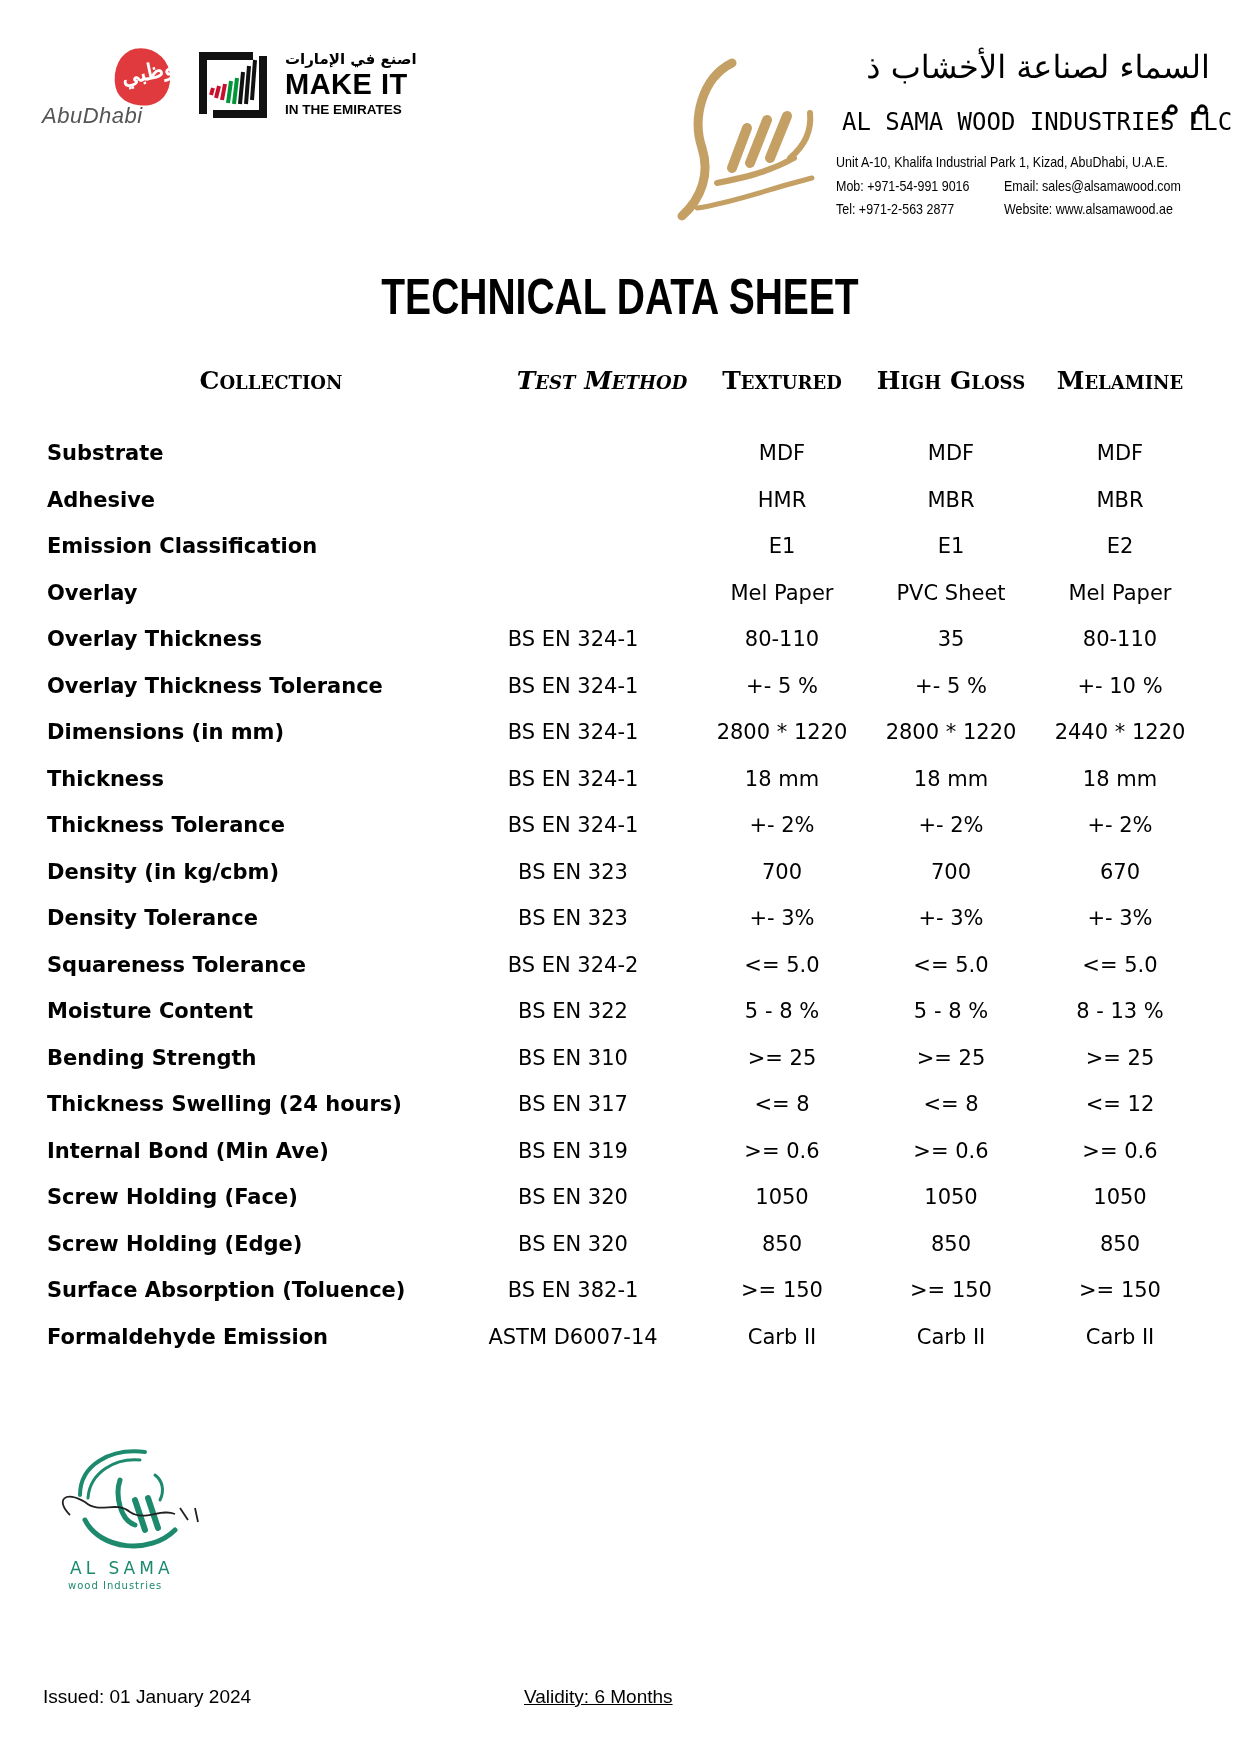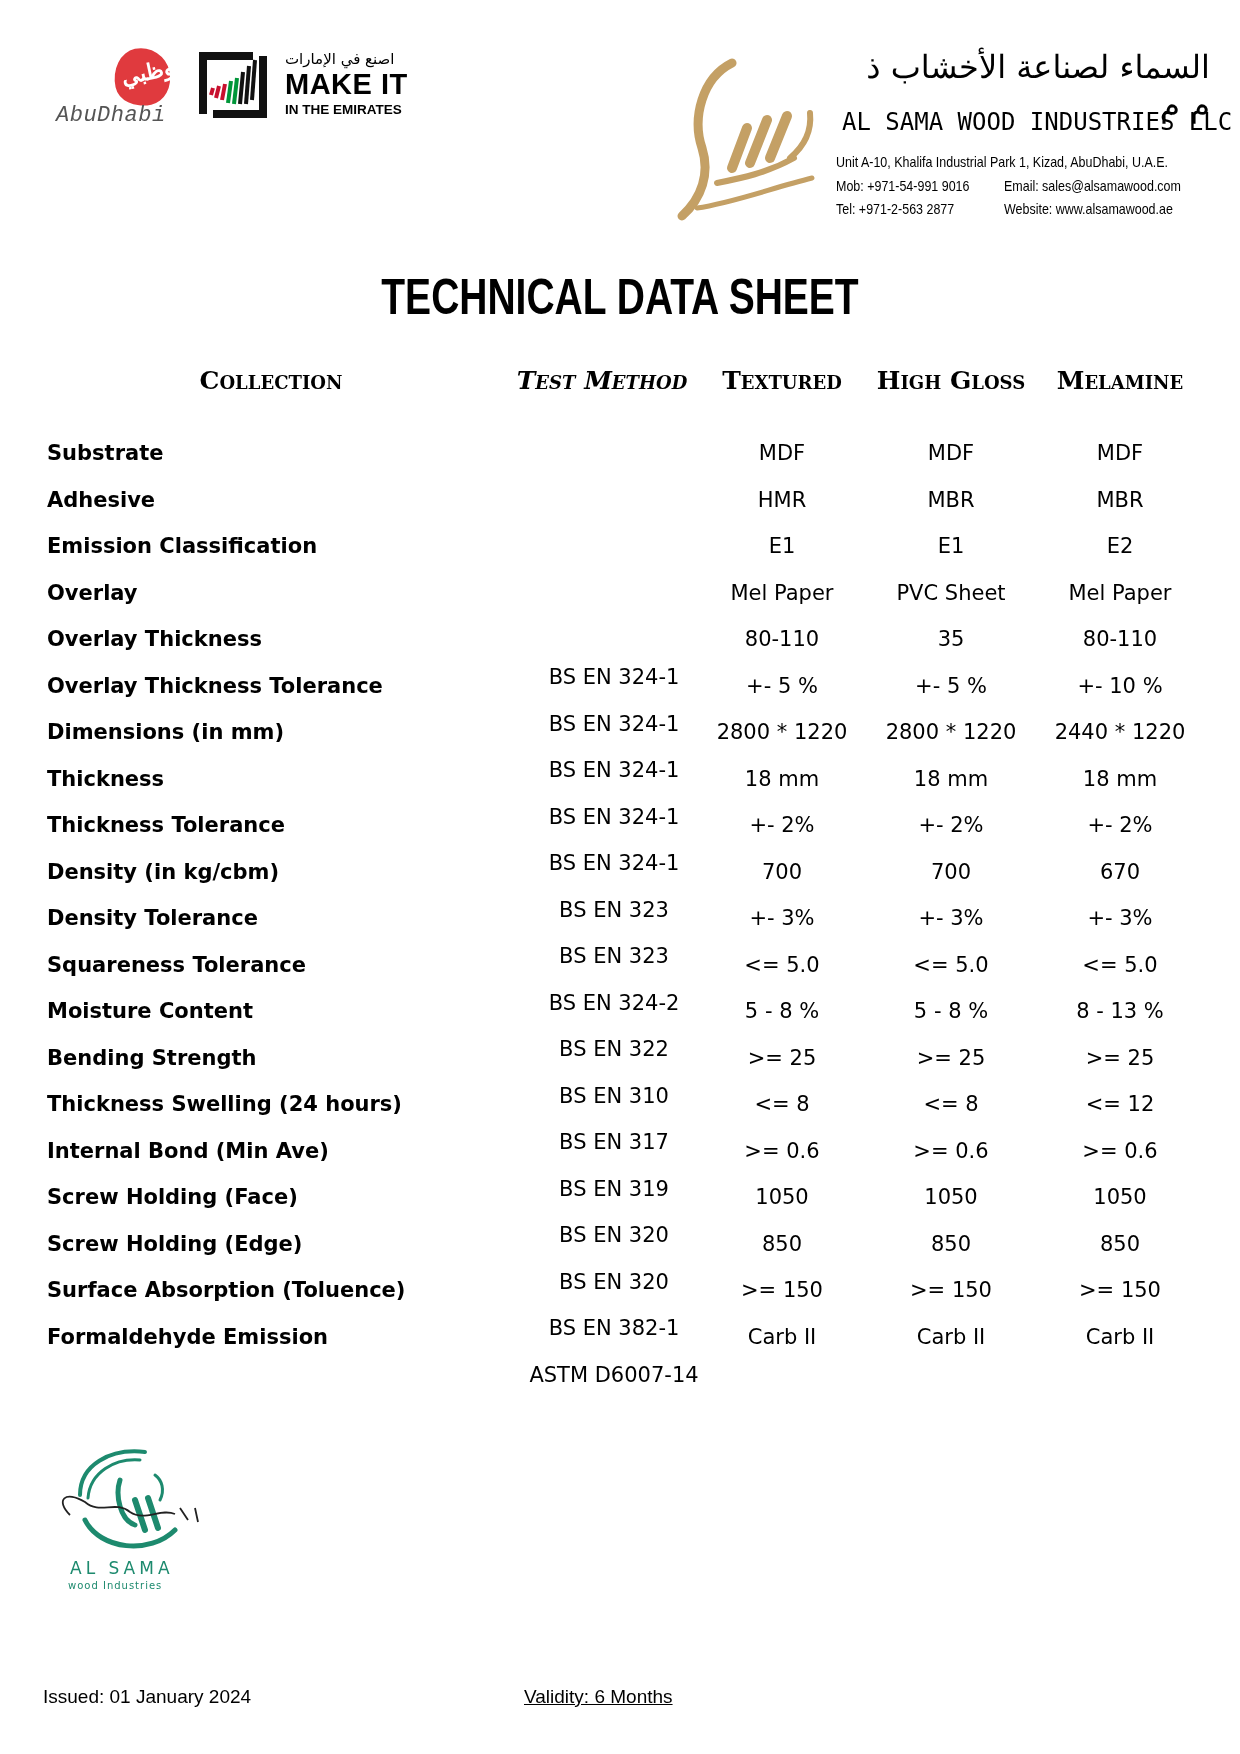--- a/index.html
+++ b/index.html
@@ -6,25 +6,25 @@
   body { width: 1240px; height: 1754px; position: relative; overflow: hidden;
          font-family: "DejaVu Sans", sans-serif; color: #000; }
   .abs { position: absolute; }
 
   
   .abudhabi { left: 42px; top: 48px; width: 145px; height: 80px; }
   .ad-blob { position: absolute; left: 72px; top: 0; width: 56px; height: 58px;
              background: #e03a3e; border-radius: 48% 52% 44% 56% / 58% 50% 50% 42%; transform: rotate(-12deg); }
   .ad-blob span { position: absolute; left: 8px; top: 12px; color: #fff; font-family: "DejaVu Serif", serif;
                   font-size: 22px; font-weight: bold; }
-  .ad-text { position: absolute; left: 14px; top: 55px; font-family: Liberation Mono, monospace; font-style: italic;
+  .ad-text { position: absolute; left: 0; top: 55px; font-family: Liberation Sans, sans-serif; font-style: italic;
              font-size: 22px; color: #555; letter-spacing: 0.5px; }
   .makeit { left: 193px; top: 48px; width: 230px; height: 78px; }
   .mi-frame { position: absolute; left: 0; top: 0; width: 80px; height: 74px; }
-  .mi-ar { position: absolute; left: 92px; top: 2px; font-size: 15px; font-weight: normal; direction: rtl; }
+  .mi-ar { position: absolute; left: 92px; top: 2px; font-size: 15px; font-weight: bold; direction: rtl; }
   .mi-big { position: absolute; left: 92px; top: 22px; font-family: "Liberation Sans", sans-serif; font-weight: bold;
             font-size: 29px; letter-spacing: 0.5px; line-height: 1; }
   .mi-small { position: absolute; left: 92px; top: 55px; font-family: "Liberation Sans", sans-serif; font-weight: bold;
               font-size: 13.5px; line-height: 1; }
 
   
   .gold-logo { left: 672px; top: 58px; width: 150px; height: 165px; }
   .co-ar { left: 840px; top: 48px; width: 370px; text-align: right; font-family: "DejaVu Serif", serif;
            font-size: 32px; direction: rtl; }
   .co-name { left: 842px; top: 108px; font-family: "DejaVu Sans Mono", monospace; font-size: 24px; letter-spacing: 0px; }
@@ -39,21 +39,21 @@
   .title { left: 0; width: 1240px; top: 268px; text-align: center; font-family: "Liberation Sans", sans-serif;
            font-weight: bold; font-size: 50px; letter-spacing: 0px; transform: scaleX(0.78); }
 
   
   .hdr { top: 366px; font-family: "DejaVu Serif", serif; font-weight: bold; font-size: 25px;
          font-variant: small-caps; white-space: nowrap; text-align: center; }
   .row { position: absolute; left: 0; width: 1240px; height: 46px; }
   .cell { position: absolute; top: 0; white-space: nowrap; font-size: 21px; font-family: "DejaVu Sans", sans-serif; }
   .c-label { left: 47px; font-weight: bold; }
   .c-center { text-align: center; width: 190px; }
-  .c-method { left: 519px; margin-top: 38px; }
+  .c-method { left: 478px; }
   .c-tex { left: 687px; }
   .c-hg { left: 856px; }
   .c-mel { left: 1025px; }
 
   
   .stamp { left: 40px; top: 1440px; width: 180px; height: 160px; }
   .stamp-name { position: absolute; left: 30px; top: 118px; color: #1d8a6e; font-family: "DejaVu Sans", sans-serif;
                 font-size: 17px; letter-spacing: 4px; }
   .stamp-sub { position: absolute; left: 28px; top: 140px; color: #1d8a6e; font-family: "DejaVu Sans", sans-serif;
                font-size: 10px; letter-spacing: 1px; }

